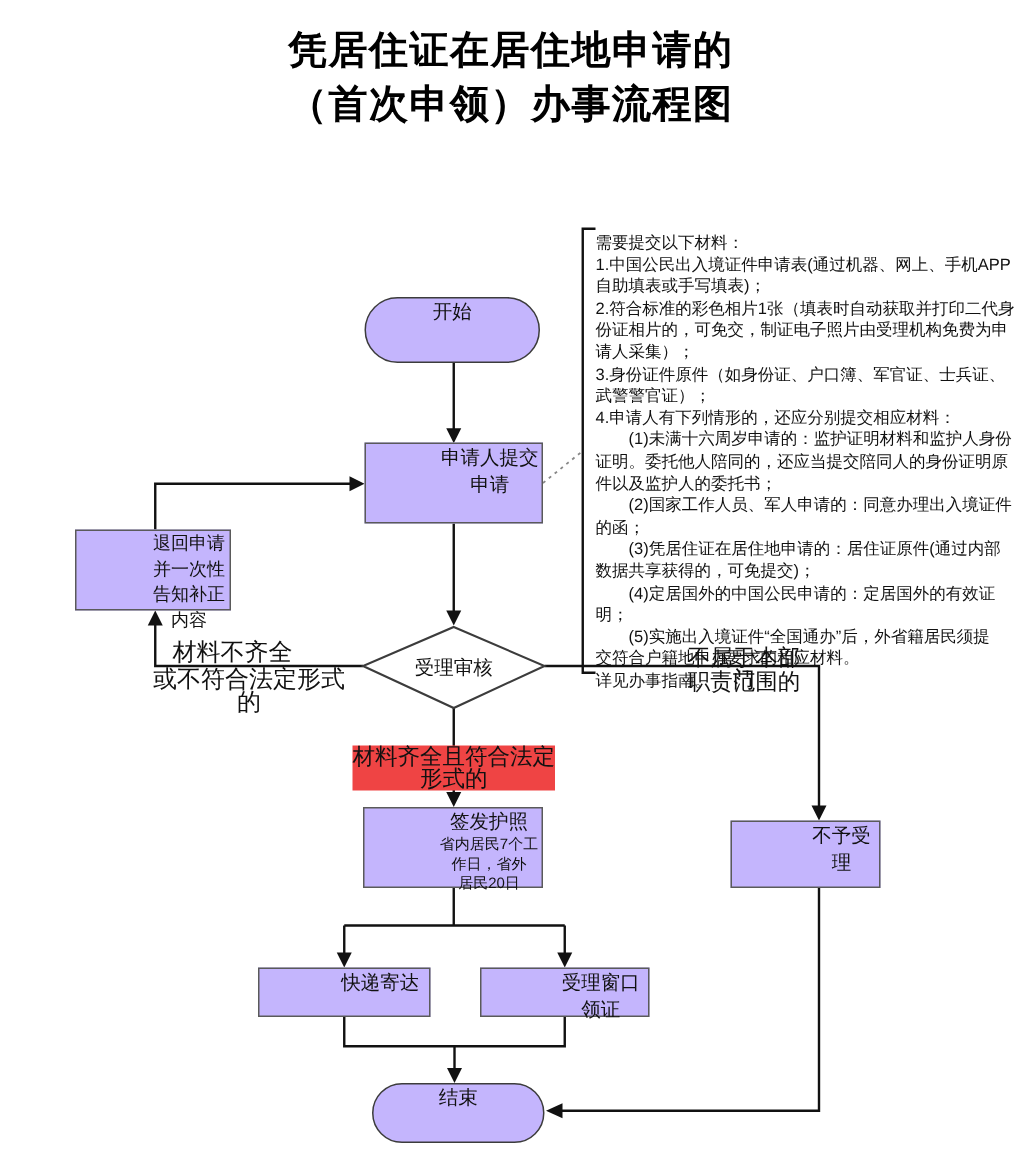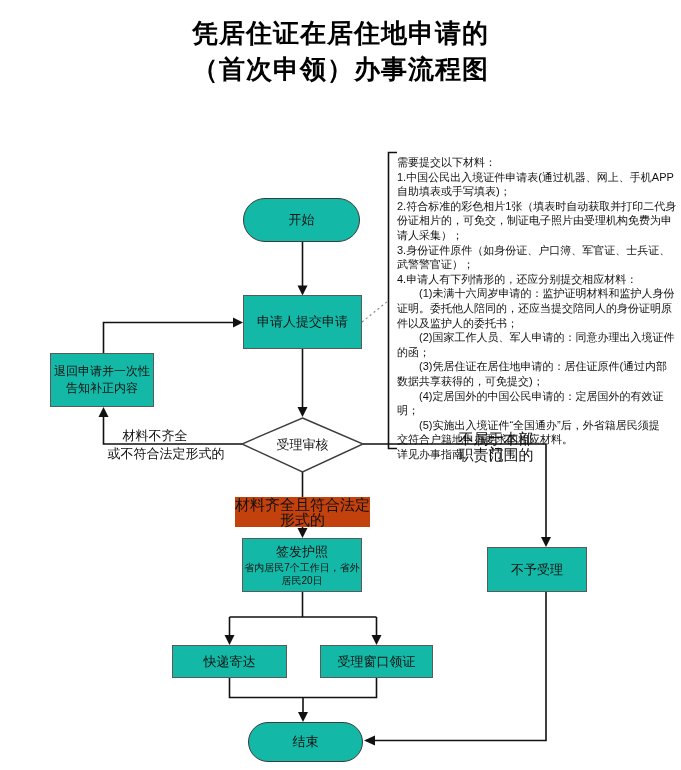--- a/index.html
+++ b/index.html
@@ -7,32 +7,32 @@
     position:relative;width:681px;height:770px;background:#fff;
     font-family:"Liberation Sans","DejaVu Sans",sans-serif;color:#000;
     overflow:hidden;
   }
   .title-line{
     position:absolute;left:0;width:100%;text-align:center;
     font-size:26px;font-weight:bold;letter-spacing:1px;color:#000;
   }
   #svg-layer{position:absolute;left:0;top:0;width:681px;height:770px;}
   .node{
-    position:absolute;box-sizing:border-box;background:#14b8a6;
-    display:flex;flex-direction:column;align-items:center;justify-content:center;
+    position:absolute;box-sizing:border-box;background:#c4b5fd;
+    display:flex;flex-direction:column;align-items:center;justify-content:flex-start;
     text-align:center;font-size:13px;color:#111;
   }
-  .rect{border:1.3px solid #5a5a5a;}
+  .rect{border:1.3px solid #5a5a5a;padding-left:48px;}
   .oval{border:1.4px solid #3c3c3c;}
   .node .sub{font-size:10px;line-height:13px;color:#111;}
   .edge-label{
-    position:absolute;text-align:center;font-size:13px;color:#111;line-height:15px;
+    position:absolute;text-align:center;font-size:16px;color:#111;line-height:15px;
   }
   .edge-label.small{font-size:15px;}
-  .whitebg{background:#c2410c;}
+  .whitebg{background:#ef4444;}
   #materials-note{
     position:absolute;left:397px;top:155px;width:280px;
     font-size:11px;line-height:14.6px;color:#111;
     white-space:pre-line;text-align:left;
   }
   .diamond-label{
     position:absolute;left:242px;top:436px;width:121px;text-align:center;
     font-size:13px;color:#111;
   }
 </style>

